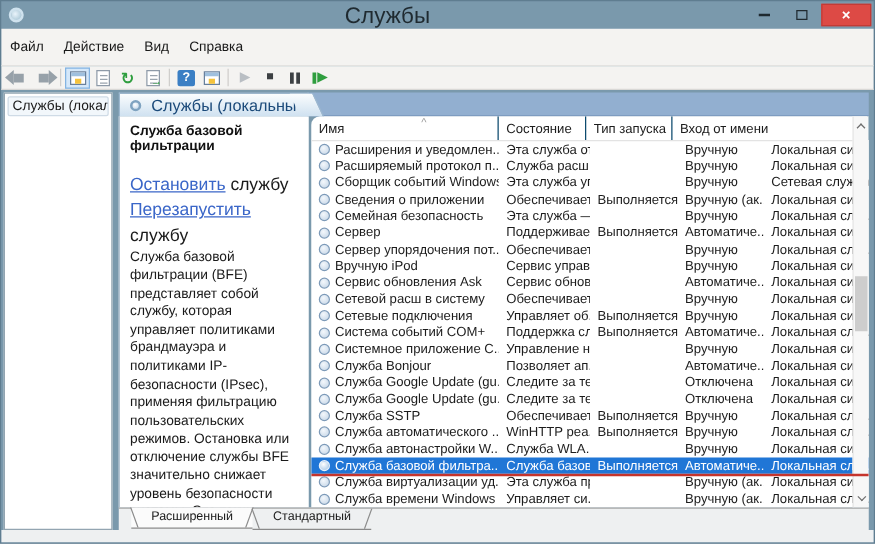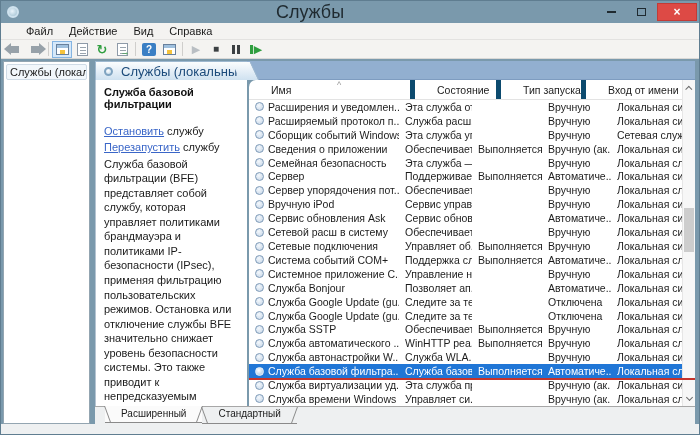--- a/index.html
+++ b/index.html
@@ -7,21 +7,21 @@
   .window{position:relative;width:700px;height:435px;background:#7a99ac;display:flex;flex-direction:column;overflow:hidden;border:1px solid #5f7d90;}
   
   .titlebar{height:22px;display:flex;align-items:center;padding:0 2px 0 6px;color:#20292e;}
   .app-icon{width:12px;height:12px;border-radius:50%;border:2px solid #cfe2ee;background:radial-gradient(circle at 40% 40%,#eaf4fb,#9dbecf);margin-right:6px;flex:0 0 auto;}
   .title-text{flex:1;text-align:center;font-size:18px;color:#1f2a30;}
   .winbtn{width:28px;height:18px;display:flex;align-items:center;justify-content:center;font-size:11px;color:#1f2a30;margin-left:2px;}
   .winbtn .bar{width:9px;height:2px;background:#1f2a30;}
   .winbtn .box{width:9px;height:8px;border:1.5px solid #1f2a30;background:transparent;}
   .winbtn.close{background:#dd4a45;color:#fff;font-size:12px;font-weight:bold;width:40px;border:1px solid #c23b36;}
   
-  .menubar{height:17px;background:#f4f3f1;display:flex;align-items:center;padding-left:18px;gap:2px;border-bottom:1px solid #e3e2e0;}
+  .menubar{height:30px;background:#f4f3f1;display:flex;align-items:center;padding-left:0;gap:2px;border-bottom:1px solid #e3e2e0;}
   .menu-item{font-size:11px;color:#1a1a1a;padding:1px 7px;}
   
   .toolbar{height:19px;background:#f4f3f1;display:flex;align-items:center;padding-left:4px;border-bottom:1px solid #d9d8d6;}
   .tbtn{width:20px;height:17px;display:flex;align-items:center;justify-content:center;position:relative;}
   .tsep{width:1px;height:14px;background:#cfcecc;margin:0 3px;}
   .nav-arrow{position:relative;width:8px;height:7px;background:#97a1a9;}
   .nav-arrow::before{content:'';position:absolute;top:-3px;width:0;height:0;border-top:6px solid transparent;border-bottom:6px solid transparent;}
   .nav-arrow.back::before{left:-7px;border-right:7px solid #97a1a9;}
   .nav-arrow.fwd::before{right:-7px;border-left:7px solid #97a1a9;}
   .tbtn.hl{background:#d5e8fa;border:1px solid #84b4e2;}
@@ -48,27 +48,27 @@
   .band{height:19px;display:flex;align-items:stretch;}
   .band-tab{width:152px;background:linear-gradient(#fbfdfe,#cfe1f0);border:1px solid #9db8cf;border-bottom:none;display:flex;align-items:center;padding:0 6px;position:relative;z-index:2;}
   .band-tab::after{content:'';position:absolute;right:-9px;top:0;bottom:0;width:18px;background:linear-gradient(#fbfdfe,#cfe1f0);transform:skewX(25deg);border-right:1px solid #9db8cf;}
   .band-ico{width:9px;height:9px;border-radius:50%;border:2px solid #7fa3c0;background:radial-gradient(circle at 40% 35%,#fff,#b9d2e6);margin:0 8px 0 2px;flex:0 0 auto;}
   .band-title{font-size:13px;color:#1b4a7a;white-space:nowrap;}
   .band-rest{flex:1;background:#92afd0;border-bottom:1px solid #7e9cc0;}
   
   .content{flex:1;display:flex;min-height:0;position:relative;}
   .descpanel{width:152px;background:#fff;border-left:1px solid #b5c4d2;padding:6px 8px;overflow:hidden;}
   .svc-title{font-size:11px;font-weight:bold;color:#111;margin-bottom:14px;}
-  .linkline{font-size:11px;color:#1a1a1a;line-height:1.45;}
+  .linkline{font-size:14px;color:#1a1a1a;line-height:1.45;}
   .link{color:#3a66c8;text-decoration:underline;}
   .desc-label{font-size:11px;margin-top:22px;color:#1a1a1a;}
   .desc-text{font-size:11px;color:#1a1a1a;line-height:1.32;margin-top:1px;}
   .listwrap{flex:1;margin-left:2px;background:#fff;border-radius:7px 0 0 0;position:relative;min-width:0;overflow:hidden;display:flex;flex-direction:column;}
   .thead{height:20px;display:flex;align-items:center;border-bottom:1px solid #e3e3e3;flex:0 0 auto;position:relative;}
-  .th{font-size:11px;color:#454545;padding-left:6px;border-right:5px solid #0c4a6e;height:100%;display:flex;align-items:center;white-space:nowrap;overflow:hidden;margin-left:16px;}
+  .th{font-size:11px;color:#454545;padding-left:6px;border-right:1px solid #0c4a6e;height:100%;display:flex;align-items:center;white-space:nowrap;overflow:hidden;}
   .sortmark{position:absolute;left:88px;top:0px;font-size:9px;color:#9a9a9a;}
   .tbody{flex:1;display:flex;flex-direction:column;min-height:0;}
   .trow{flex:1;display:flex;align-items:center;position:relative;}
   .c{font-size:10.5px;color:#1c1c1c;padding-left:6px;white-space:nowrap;overflow:hidden;height:100%;display:flex;align-items:center;}
   .c.name{width:150px;}
   .c.desc{width:73px;}
   .c.st{width:70px;}
   .c.start{width:69px;}
   .c.login{flex:1;}
   .svc-ico{width:9px;height:9px;border-radius:50%;border:1.5px solid #7d9ab8;background:radial-gradient(circle at 40% 35%,#f4f8fc,#c3d4e6);margin-right:4px;flex:0 0 auto;}

